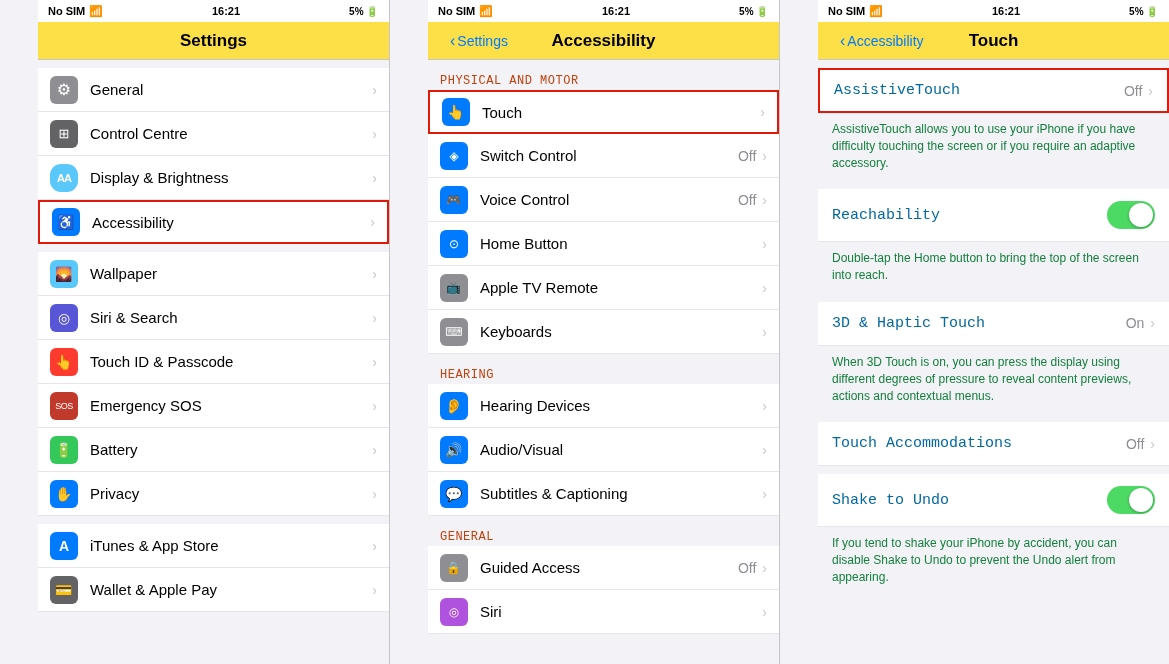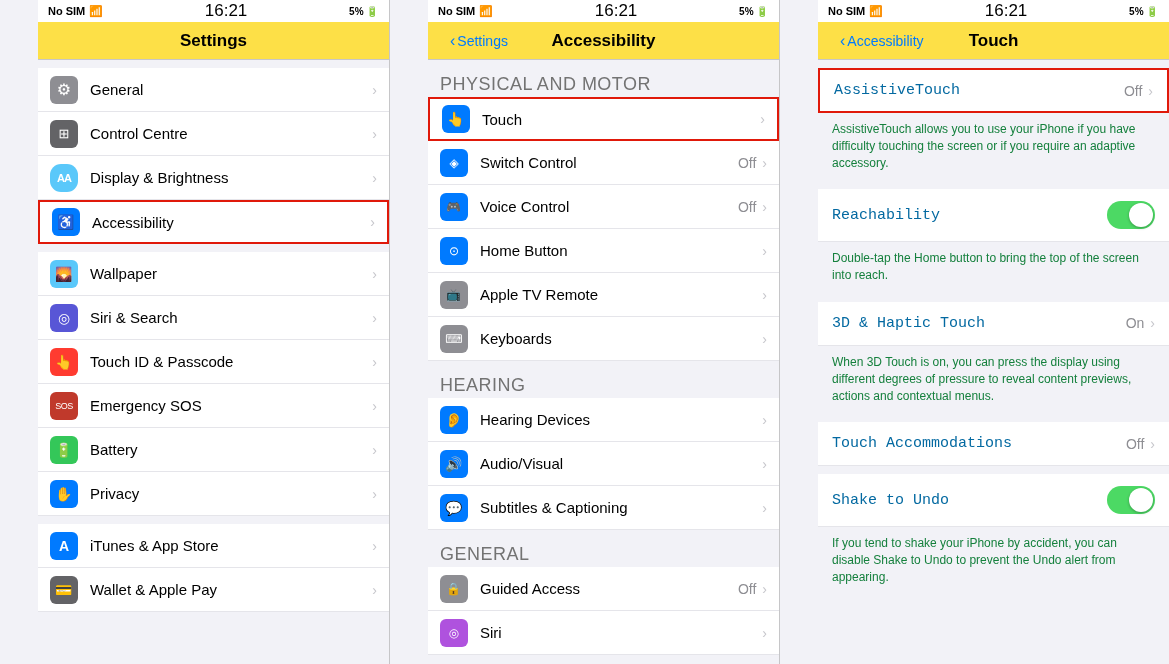--- a/index.html
+++ b/index.html
@@ -29,21 +29,21 @@
       background: #fff;
       display: flex;
       align-items: center;
       justify-content: space-between;
       padding: 2px 10px;
       height: 22px;
       font-size: 11px;
       font-weight: 600;
     }
     .status-left { display: flex; gap: 4px; align-items: center; }
-    .status-center { font-size: 17px; font-weight: 400; }
+    .status-center { font-size: 11px; font-weight: 700; }
     .status-right { display: flex; align-items: center; gap: 3px; font-size: 10px; }
 
     
     .nav-bar {
       background: #fde047;
       border-bottom: 1px solid #c6c6c8;
       padding: 6px 12px;
       display: flex;
       align-items: center;
       justify-content: center;
@@ -112,25 +112,26 @@
       font-size: 14px;
       color: #8e8e93;
       margin-right: 6px;
     }
     .chevron {
       color: #c7c7cc;
       font-size: 14px;
     }
     .section-header {
       padding: 6px 12px 2px;
-      font-size: 18px;
-      color: #737373;
+      font-size: 12px;
+      color: #c2410c;
       text-transform: uppercase;
       letter-spacing: 0.5px;
       background: #f2f2f7;
+      font-family: Liberation Mono, monospace;
     }
     .section-gap {
       height: 8px;
       background: #f2f2f7;
     }
 
     
     .item-highlighted {
       border: 2.5px solid #e0190a !important;
       z-index: 10;

